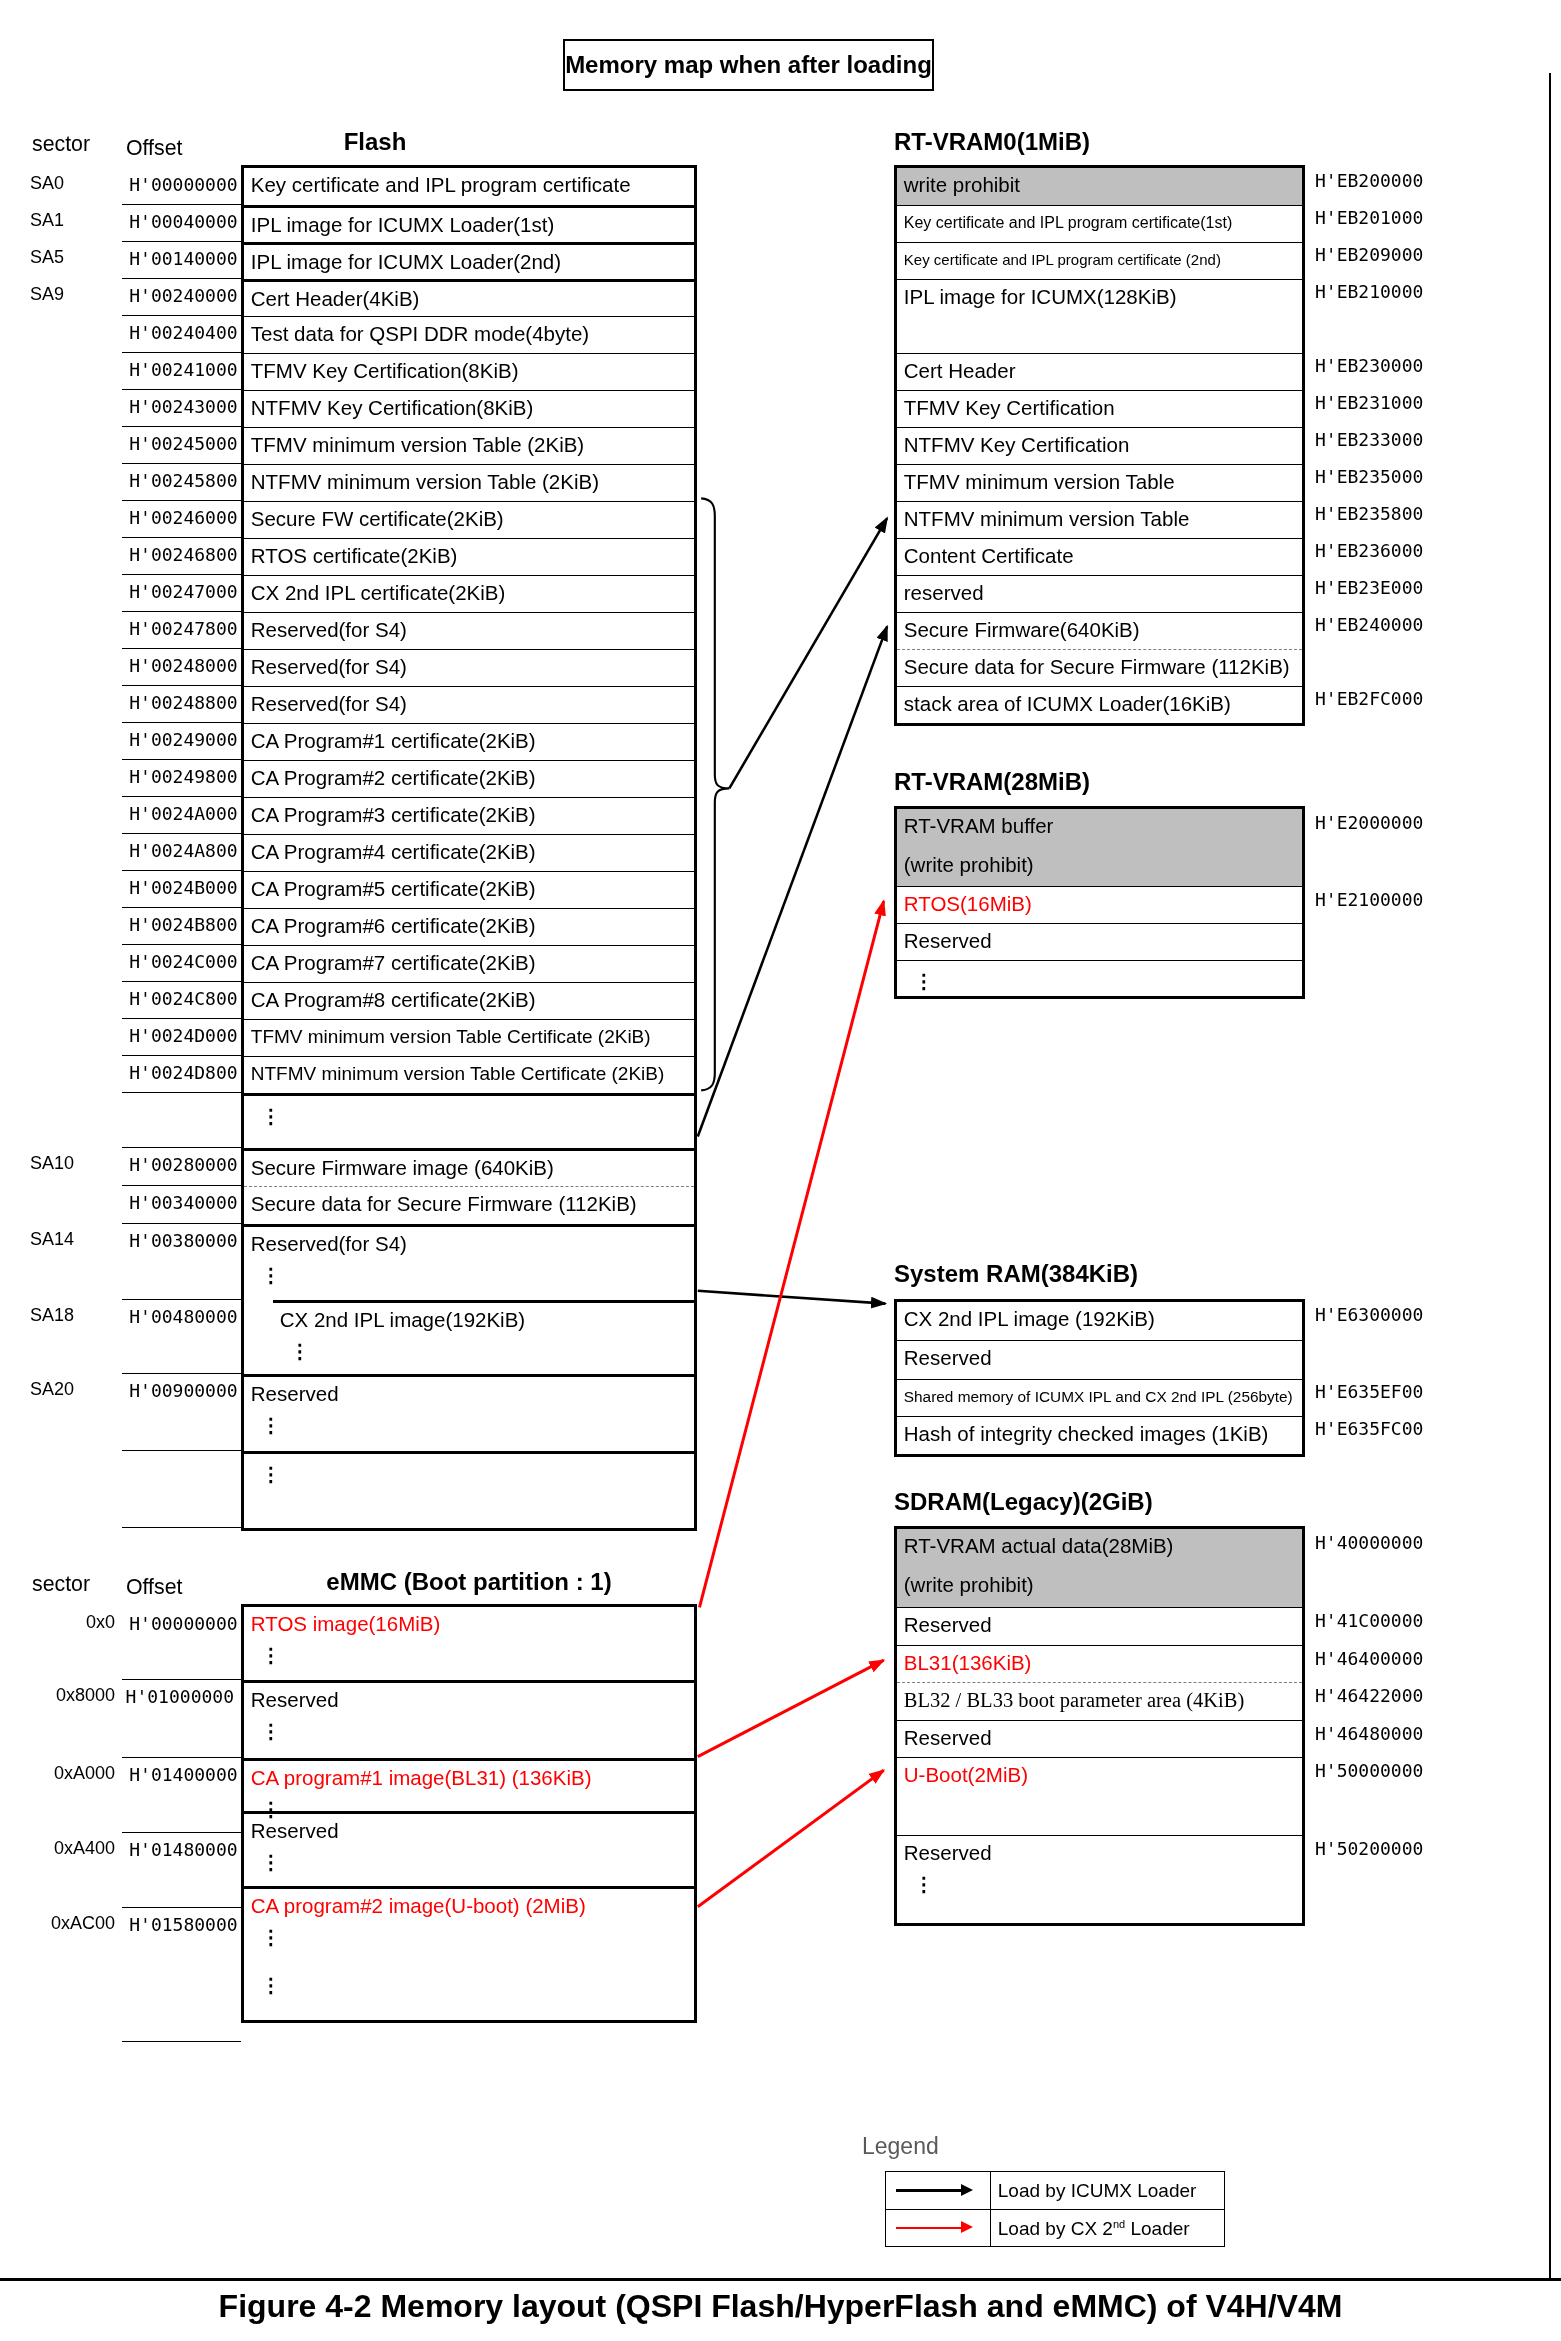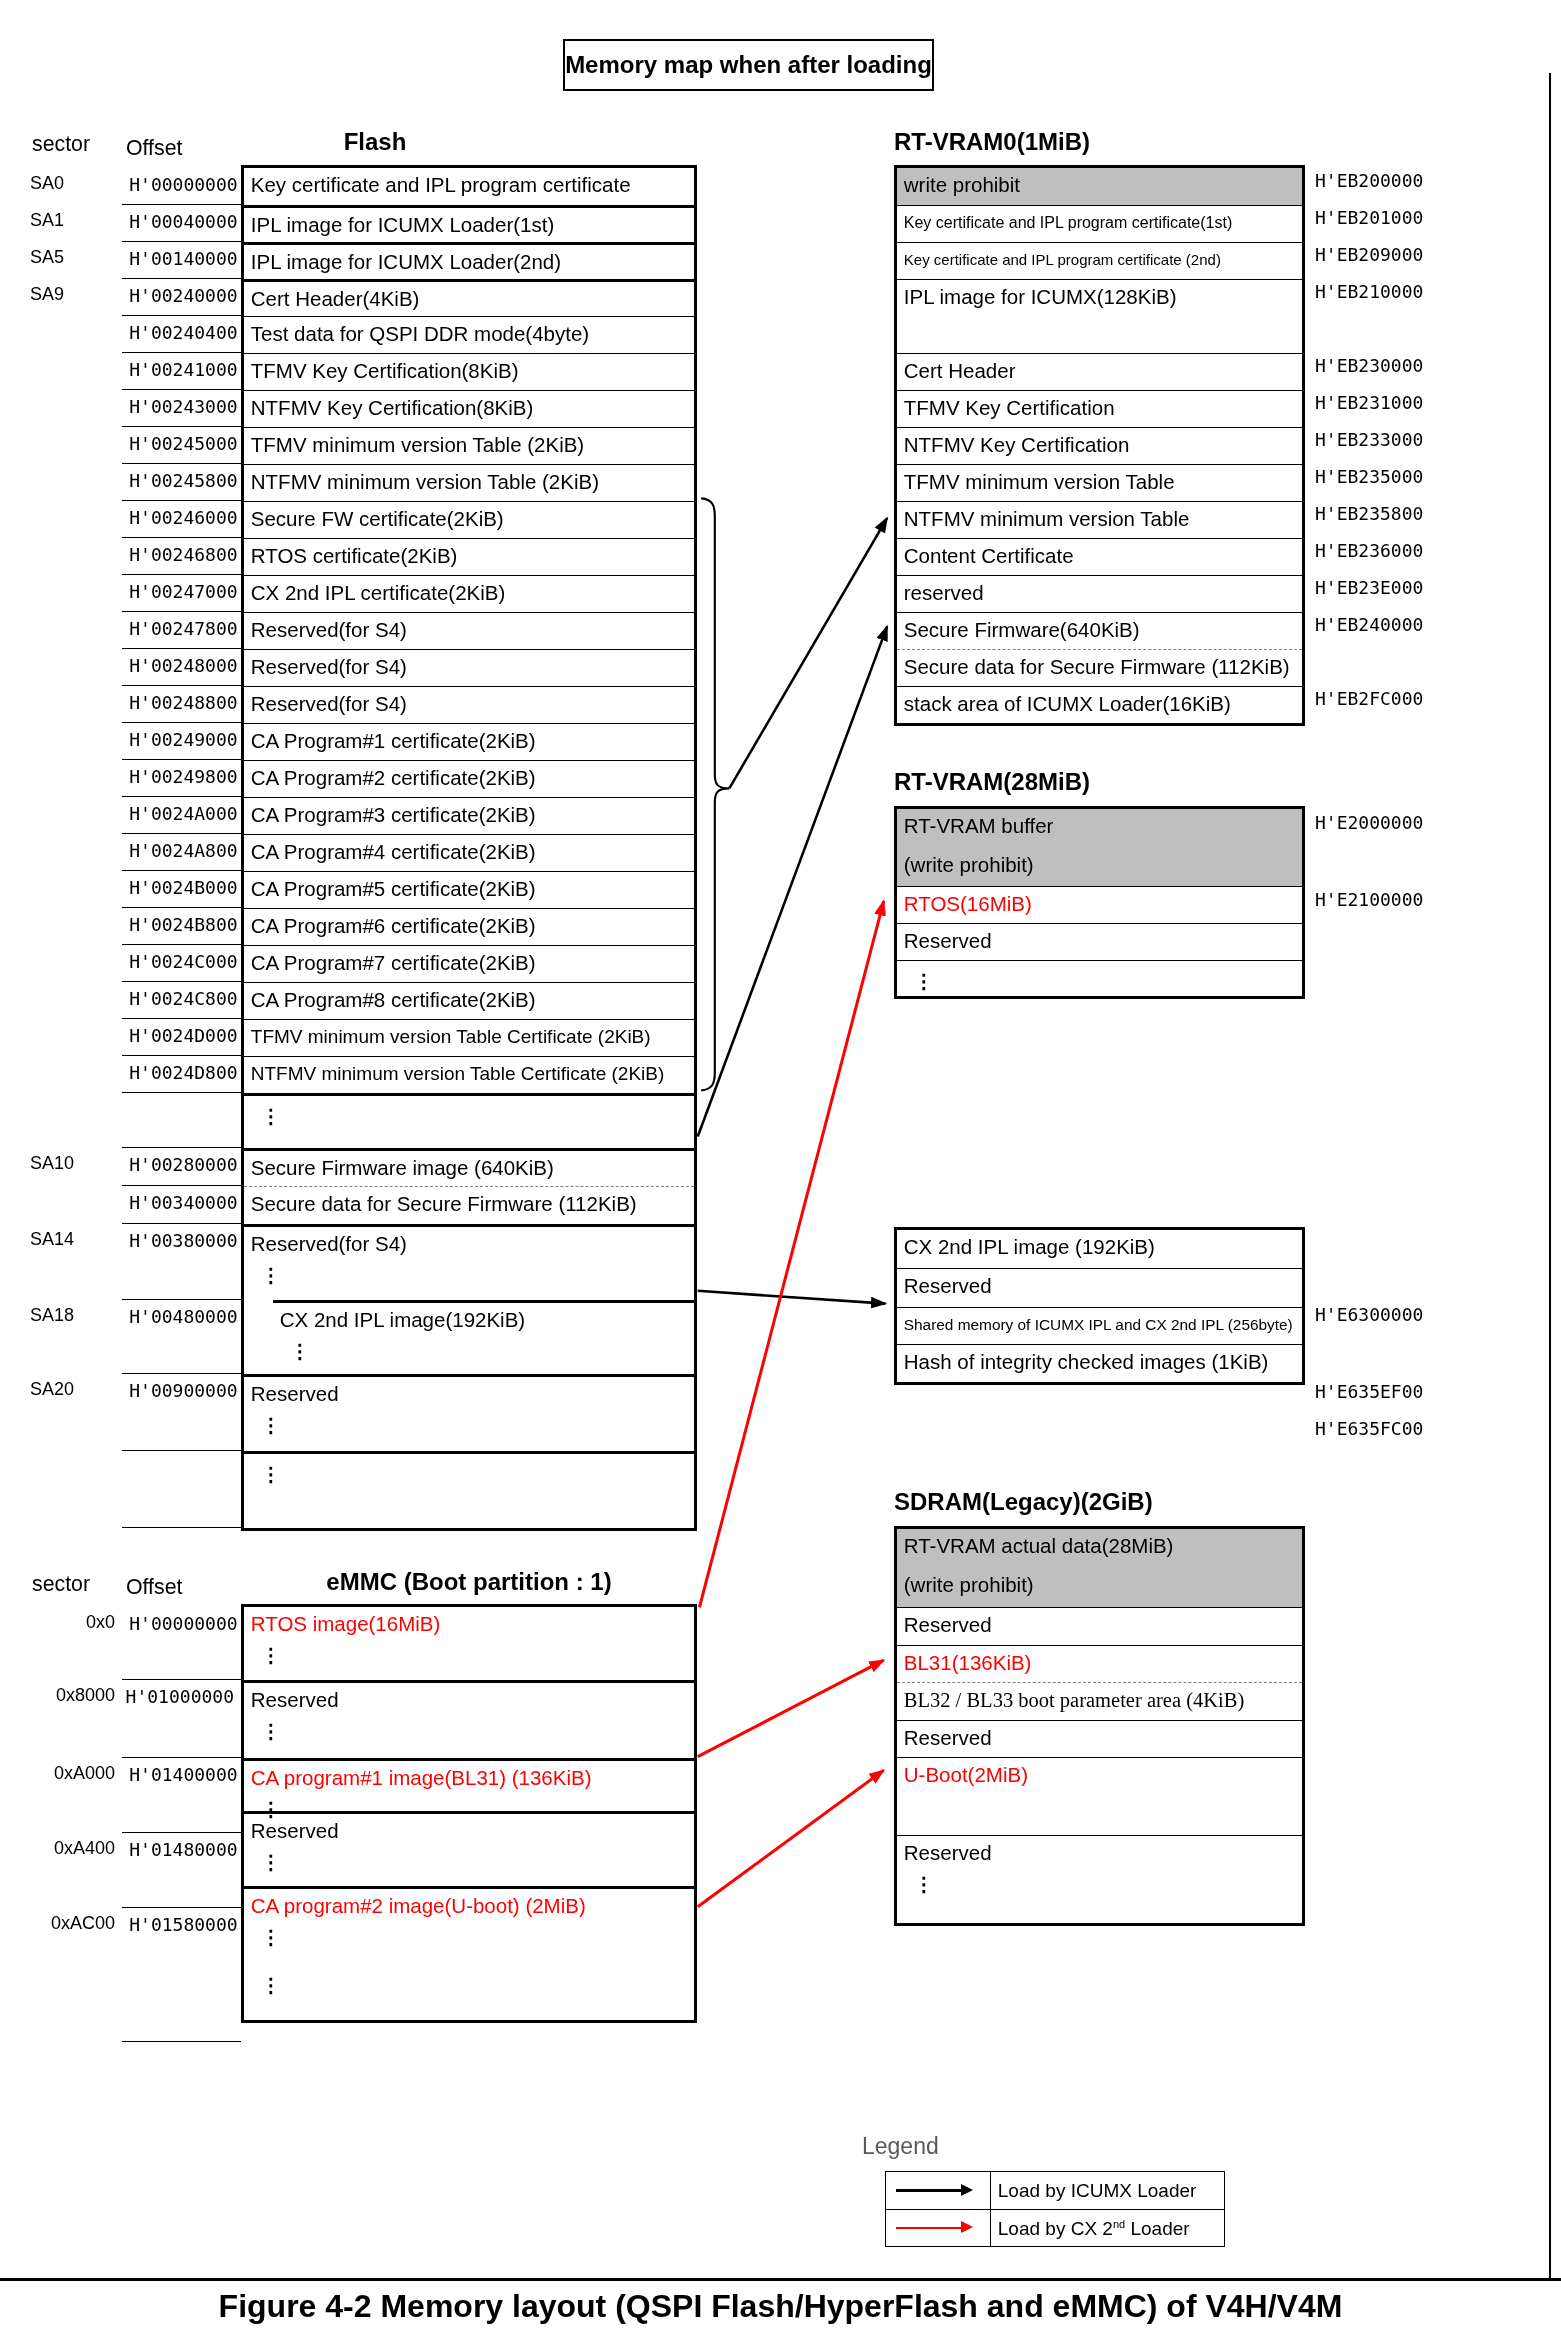--- a/index.html
+++ b/index.html
@@ -383,21 +383,21 @@
       <div class="mrow" style="height: 36px;">
         <div class="dots">⋮</div>
       </div>
     </div>
     <div class="col" style="left: 1309px; top: 808px; width: 162px;">
       <div class="addrcell" style="height: 77px;">H'E2000000</div>
       <div class="addrcell" style="height: 37px;">H'E2100000</div>
       <div class="addrcell" style="height: 37px;"></div>
       <div class="addrcell" style="height: 36px;"></div>
     </div>
-    <div class="memtable" style="left: 894px; top: 1227px; width: 411px;">
+    <div class="memtable" style="left: 894px; top: 1299px; width: 411px;">
       <div class="mrow first" style="height: 38px;">
         <span class="lbl">CX 2nd IPL image (192KiB)</span>
       </div>
       <div class="mrow" style="height: 39px;">
         <span class="lbl">Reserved</span>
       </div>
       <div class="mrow" style="height: 37px;">
         <span class="lbl" style="font-size: 15.4px;">Shared memory of ICUMX IPL and CX 2nd IPL (256byte)</span>
       </div>
       <div class="mrow" style="height: 38px;">
@@ -428,14 +428,23 @@
         <span class="lbl">Reserved</span>
       </div>
       <div class="mrow" style="height: 78px;">
         <span class="lbl red">U-Boot(2MiB)</span>
       </div>
       <div class="mrow" style="height: 88px;">
         <span class="lbl">Reserved</span>
         <div class="dots">⋮</div>
       </div>
     </div>
+    <div class="col" style="left: 1309px; top: 1528px; width: 162px;">
+      <div class="addrcell" style="height: 78px;">H'40000000</div>
+      <div class="addrcell" style="height: 38px;">H'41C00000</div>
+      <div class="addrcell" style="height: 37px;">H'46400000</div>
+      <div class="addrcell" style="height: 38px;">H'46422000</div>
+      <div class="addrcell" style="height: 37px;">H'46480000</div>
+      <div class="addrcell" style="height: 78px;">H'50000000</div>
+      <div class="addrcell" style="height: 88px;">H'50200000</div>
+    </div>
   </div>
 
 
 </body></html>

